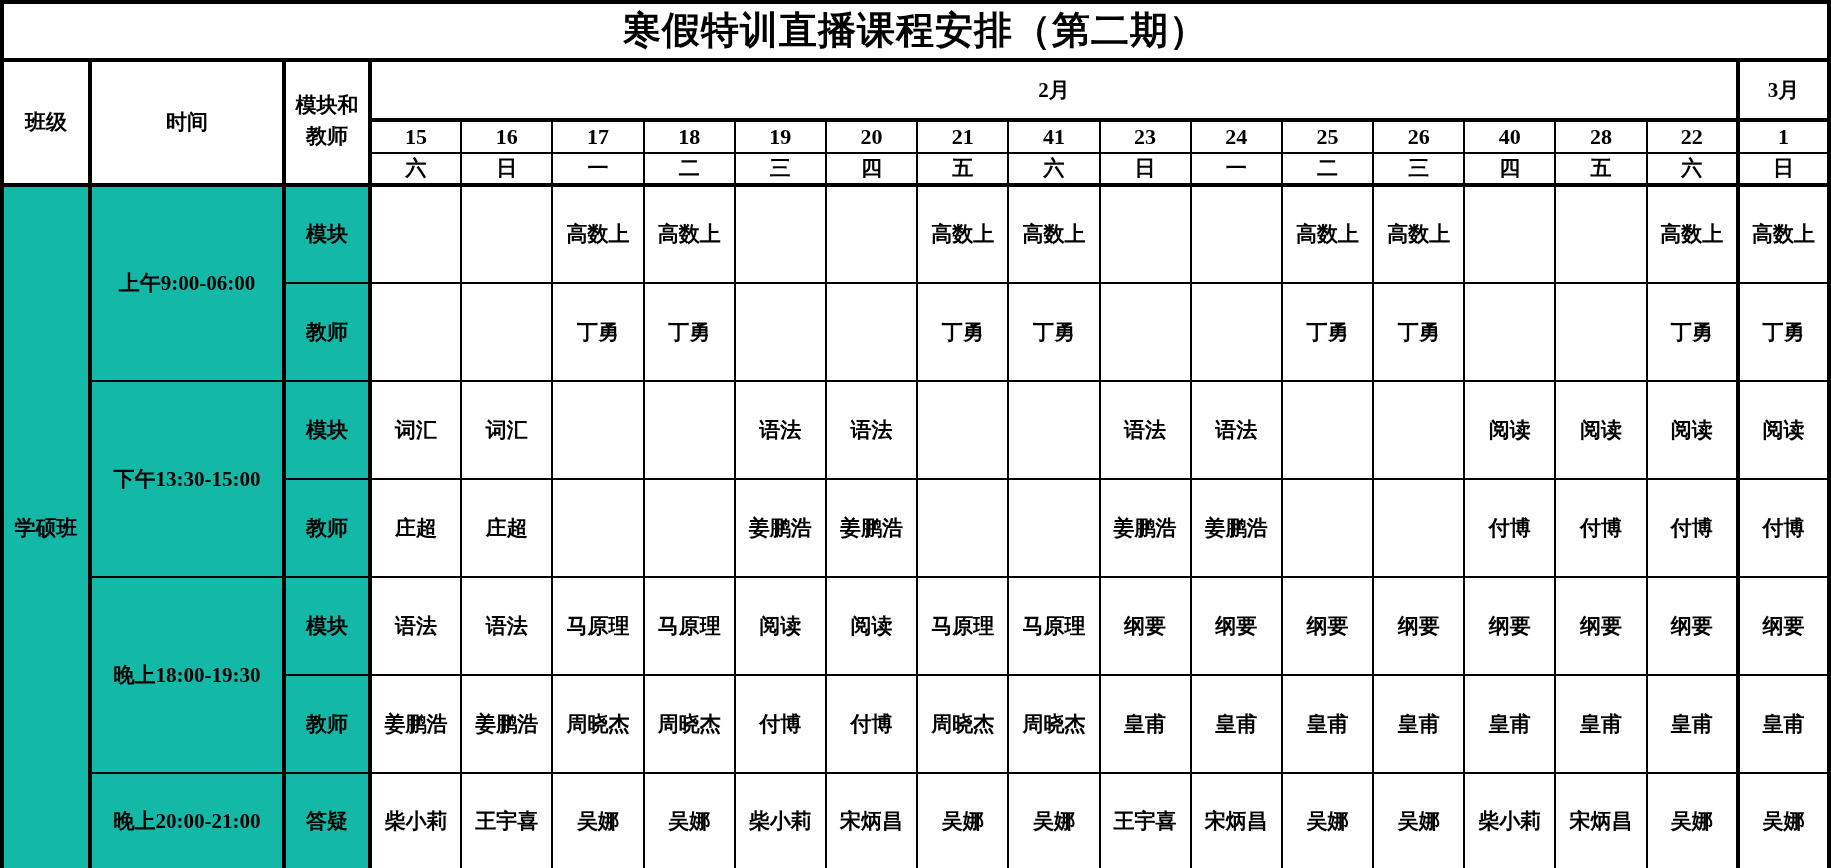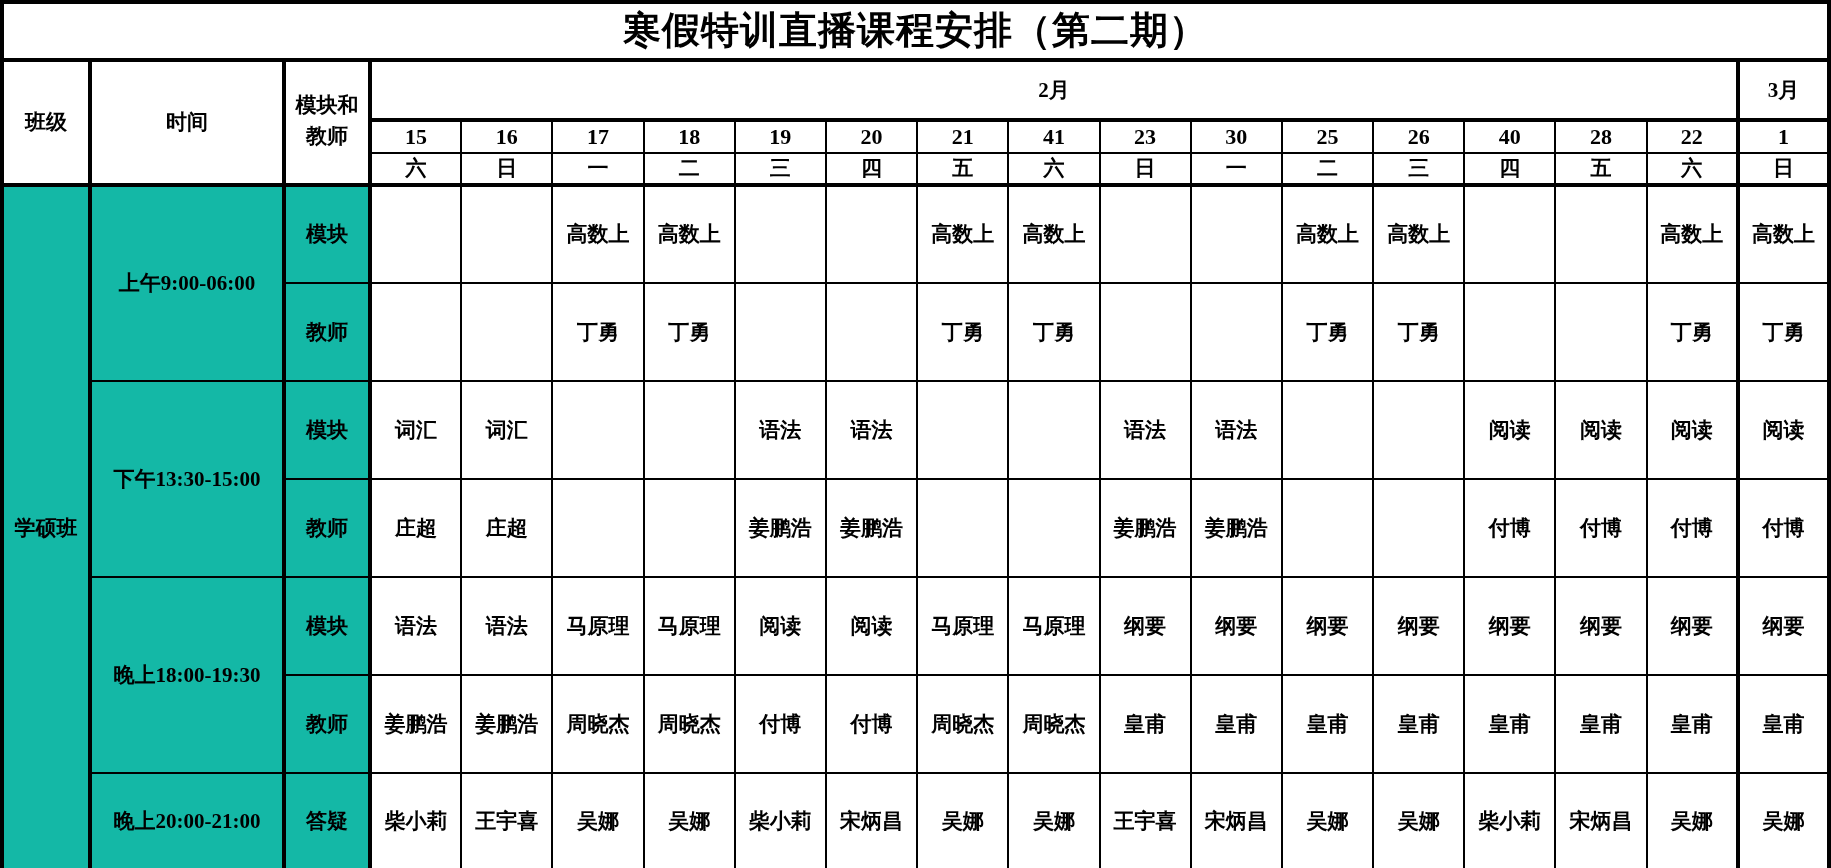--- a/index.html
+++ b/index.html
@@ -63,21 +63,21 @@
   <tr class="r-date">
         <td class="date-cell">15</td>
         <td class="date-cell">16</td>
         <td class="date-cell">17</td>
         <td class="date-cell">18</td>
         <td class="date-cell">19</td>
         <td class="date-cell">20</td>
         <td class="date-cell">21</td>
         <td class="date-cell">41</td>
         <td class="date-cell">23</td>
-        <td class="date-cell">30</td>
+        <td class="date-cell">24</td>
         <td class="date-cell">25</td>
         <td class="date-cell">26</td>
         <td class="date-cell">40</td>
         <td class="date-cell">28</td>
         <td class="date-cell br-thick">22</td>
         <td class="date-cell">1</td>
       </tr>
 
   <tr class="r-day">
         <td class="weekday-cell bb-thick">六</td>

